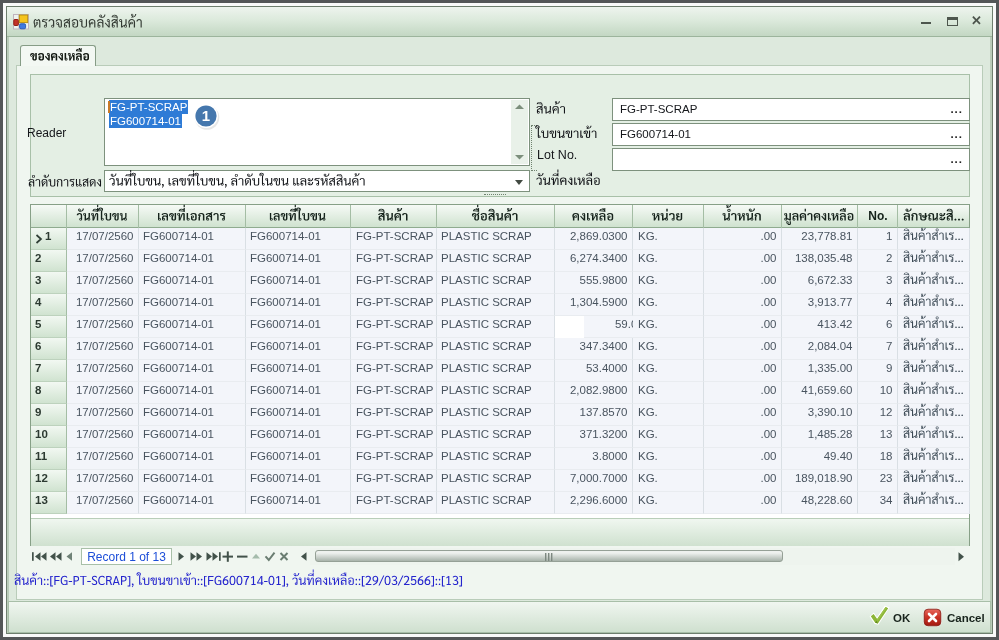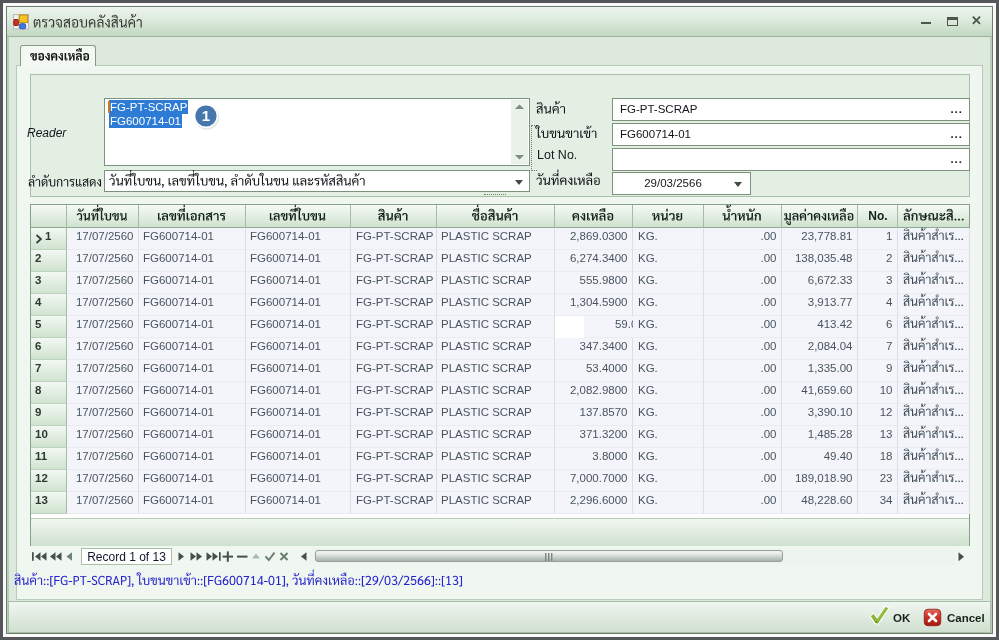--- a/index.html
+++ b/index.html
@@ -6,39 +6,39 @@
 #win { position:relative; width:999px; height:640px; background:#545658; overflow:hidden; }
 .abs { position:absolute; }
 #frame { left:3px; top:3px; width:993px; height:634px; background:#fafafa; }
 #inner { left:6px; top:6px; width:987px; height:628px; border:1px solid #6e7e6e; background:#dde9dd; box-shadow:inset 0 0 0 2px rgba(154,178,154,0.55); }
 #titlebar { left:7px; top:7px; width:985px; height:30px; background:linear-gradient(#eef4ee,#dceadc 45%,#c3d7c3); border-bottom:1px solid #9cb49c; }
 .winbtn { position:absolute; top:8px; color:#4c544c; font-size:13px; font-weight:bold; }
 #page { left:16px; top:65px; width:967px; height:535px; background:#f0f6f0; border:1px solid #b9ccb9; }
 #tab { left:20px; top:45px; width:76px; height:21px; background:#f3f8f3; border:1px solid #869c86; border-bottom:none; border-radius:3px 3px 0 0; z-index:5; }
 #grp { left:30px; top:74px; width:940px; height:123px; border:1px solid #a8c0a8; background:#e4efe4; }
 #grphdr { left:30px; top:74px; width:940px; height:23px; background:linear-gradient(#f7fbf7,#d2e3d2); border:1px solid #a8c0a8; font-size:12px; color:#1d241d; line-height:24px; padding-left:7px; }
-#readerlbl { left:27px; top:126px; font-size:12px; color:#14161a;font-style:italic; }
+#readerlbl { left:27px; top:126px; font-size:12px; color:#14161a; }
 #reader { left:104px; top:98px; width:426px; height:68px; background:#fff; border:1px solid #7d917d; }
 .rsel { position:absolute; left:4px; background:#2e7bd6; color:#fff; font-size:11.5px; height:14px; line-height:14px; padding:0 1px; }
 #vscroll { position:absolute; right:1px; top:1px; width:17px; height:64px; background:#e9f1e9; }
 #combo { left:104px; top:170px; width:426px; height:22px; background:#fff; border:1px solid #7d917d; }
 .rlbl { position:absolute; left:537px; font-size:12px; color:#14161a; }
 .rbox { position:absolute; left:612px; width:358px; height:23px; background:#fff; border:1px solid #7d917d; font-size:11.5px; color:#14161a; line-height:21px; padding-left:7px; }
 .dots { position:absolute; right:6px; top:0; font-weight:bold; color:#222; letter-spacing:1px; }
 #datebox { left:612px; top:172px; width:139px; height:23px; background:#fff; border:1px solid #7d917d; font-size:11.5px; color:#14161a; line-height:21px; text-align:center; padding-right:17px; }
 #refresh { left:758px; top:172px; width:212px; height:23px; background:linear-gradient(#f8fbf8,#d8e7d8); border:1px solid #7d917d; border-radius:2px; font-size:12.5px; color:#14161a; text-align:center; line-height:21px; }
 #grid { left:30px; top:204px; width:940px; height:342px; border:1px solid #87a087; background:#fff; }
 #ghead { left:31px; top:205px; width:938px; height:23px; background:linear-gradient(#f6faf6,#cfe2cf); border-bottom:1px solid #8fab8f; }
 .hsep { position:absolute; top:205px; height:23px; width:1px; background:#a4bda4; z-index:3; }
 .ind { position:absolute; left:31px; width:36px; height:22px; background:linear-gradient(#f2f8f2,#d0e3d0); border-right:1px solid #a4bda4; border-bottom:1px solid #bdd2bd; font-size:11.5px; font-weight:bold; color:#2c3a31; line-height:16px; padding-left:4px; display:flex; }
 .ind span { line-height:16px; }
 .cell { position:absolute; height:22px; font-size:11.5px; color:#49545f; line-height:16px; padding-left:4px; border-right:1px solid #d9dfe4; border-bottom:1px solid #e9ecf0; background:#f3f5fa; overflow:hidden; }
 .cell.numr { text-align:right; padding-left:0; padding-right:4.5px; }
 #emptyband { left:31px; top:518px; width:938px; height:28px; background:linear-gradient(#f0f7f0,#cfe1cf); border-top:1px solid #b9ceb9; }
-#recbox { left:81px; top:548px; width:91px; height:17px; background:#fff; border:1px solid #a8c0a8; font-size:12px; color:#0f172a; text-align:center; line-height:16px; }
+#recbox { left:81px; top:548px; width:91px; height:17px; background:#fff; border:1px solid #a8c0a8; font-size:12px; color:#1d4ed8; text-align:center; line-height:16px; }
 #hscroll { left:310px; top:548px; width:645px; height:17px; background:#eef4ee; }
 #hthumb { position:absolute; left:5px; top:2px; width:468px; height:12px; background:linear-gradient(#eef1ee 20%,#a8b3aa); border:1px solid #95a096; border-radius:3px; }
 #botbar { left:8px; top:601px; width:983px; height:32px; background:linear-gradient(#f0f6f0,#cfe0cf); border:1px solid #a8bea8; }
 .btext { position:absolute; font-size:11.5px; font-weight:bold; color:#18231c; }
 </style></head><body>
 <div id="win">
  <div class="abs" id="frame"></div>
  <div class="abs" id="inner"></div>
  <div class="abs" id="titlebar">
    <svg width="16" height="16" style="position:absolute;left:6px;top:7px" viewBox="0 0 16 16">
@@ -80,23 +80,20 @@
       </svg>
     </div>
  <div class="rlbl" style="top:147.5px;font-size:12.5px">Lot No.</div>
  <div class="rbox" style="top:98px">FG-PT-SCRAP<span class="dots">...</span></div>
  <div class="rbox" style="top:123px">FG600714-01<span class="dots">...</span></div>
  <div class="rbox" style="top:148px">
       <span class="dots">...</span>
     </div>
  <div class="abs" style="left:531px;top:125px;width:6px;height:46px;border-left:1px dotted #6f826f;border-top:1px dotted #6f826f;border-bottom:1px dotted #6f826f"></div>
  <div class="abs" style="left:484px;top:194px;width:22px;border-top:1px dotted #6f826f"></div>
- <div class="abs" id="datebox">29/03/2566<svg width="8" height="5" style="position:absolute;right:8px;top:9px">
-        <path d="M0 0 L8 0 L4 5 Z" fill="#424a42"></path>
-      </svg></div>
  <div class="abs" id="grid"></div>
  <div class="abs" id="ghead"></div>
  <div class="hsep" style="left:66px"></div>
 <div class="hsep" style="left:138px"></div>
 <div class="hsep" style="left:245px"></div>
 <div class="hsep" style="left:350px"></div>
 <div class="hsep" style="left:436px"></div>
 <div class="hsep" style="left:554px"></div>
 <div class="hsep" style="left:632px"></div>
 <div class="hsep" style="left:703px"></div>

